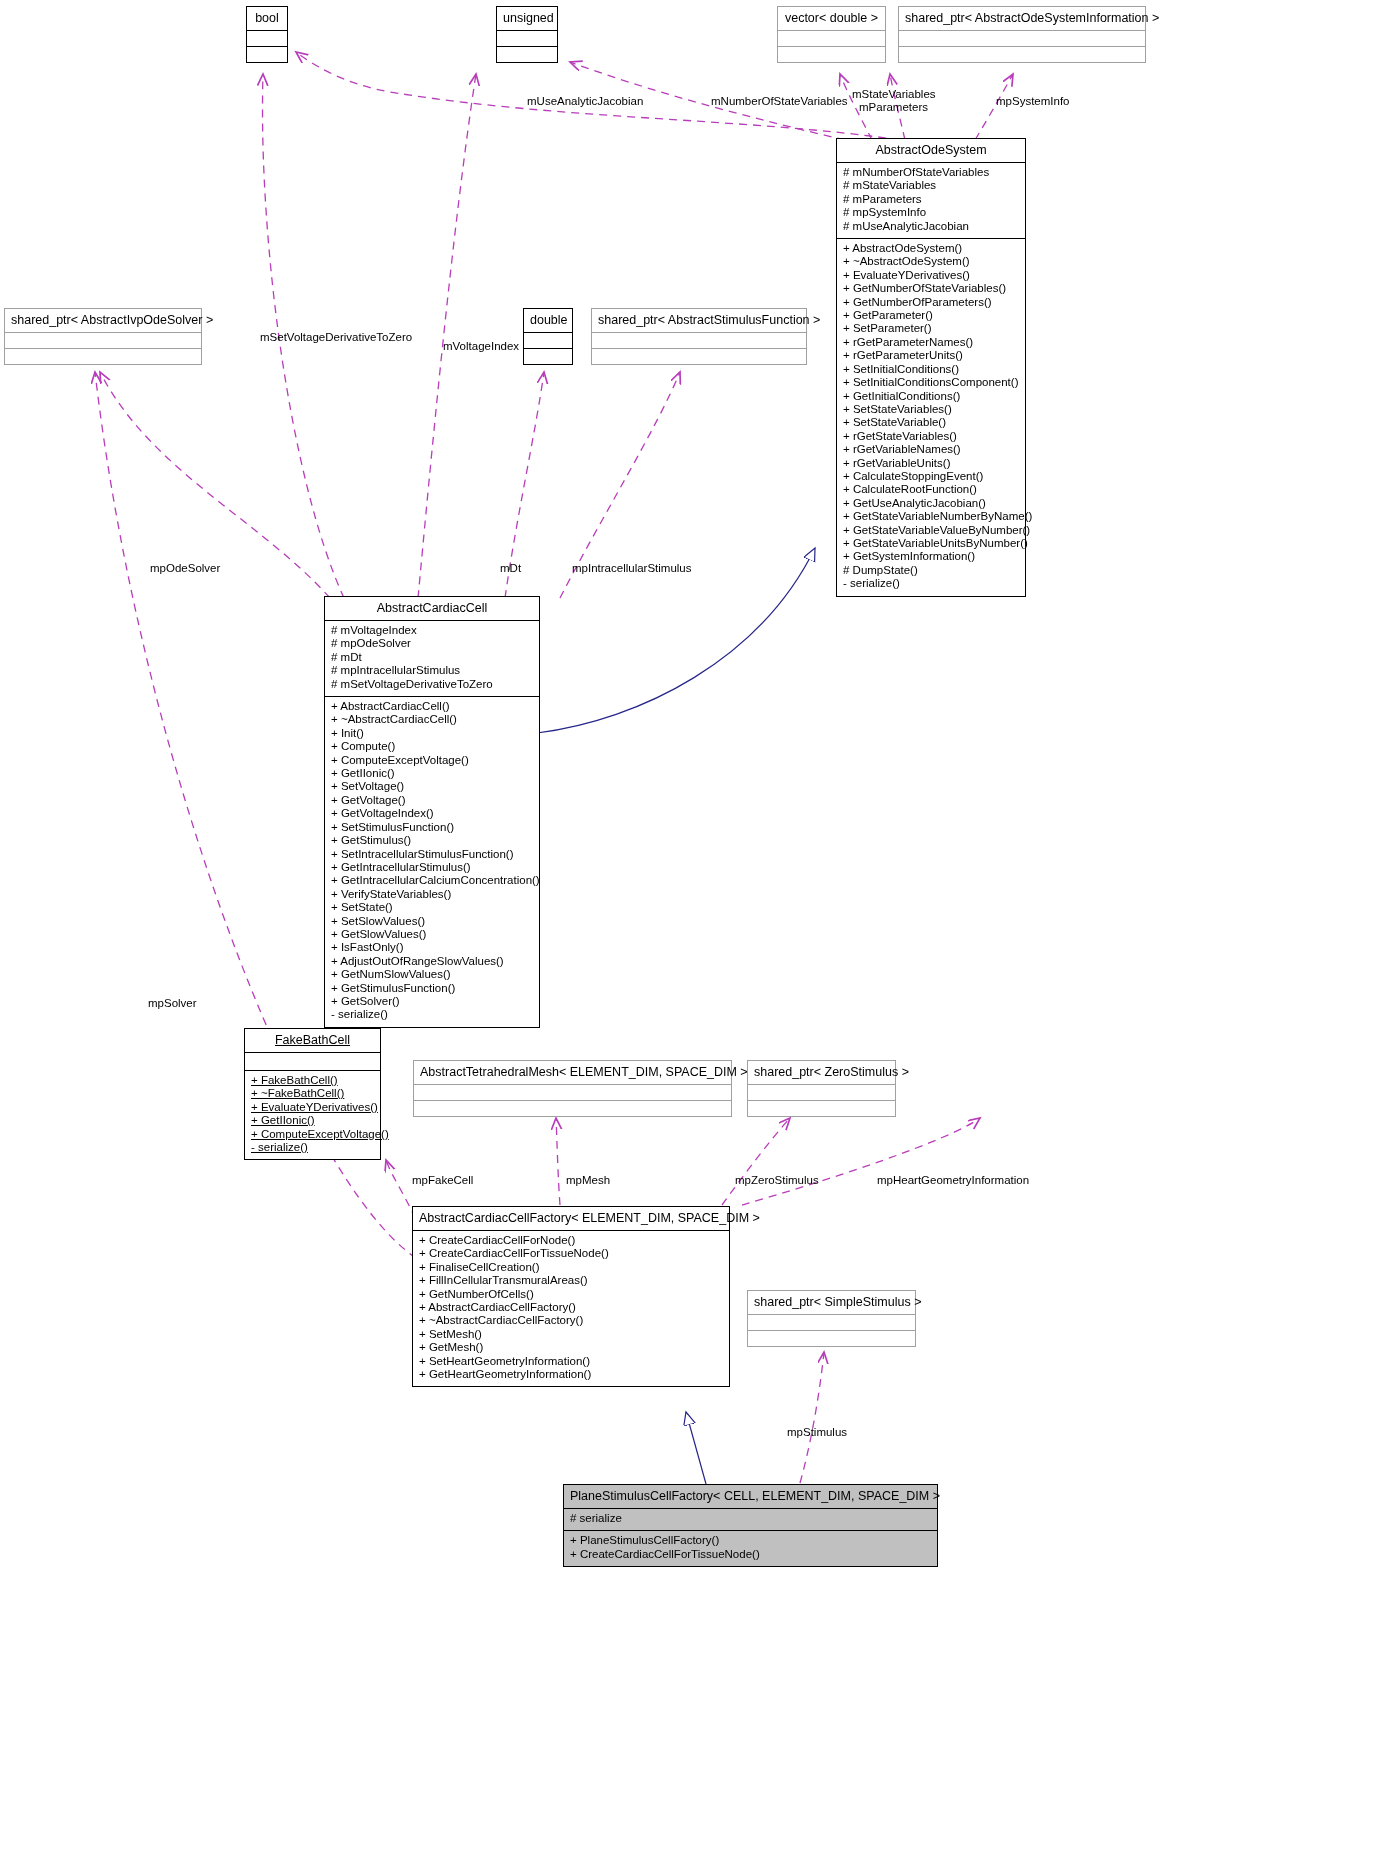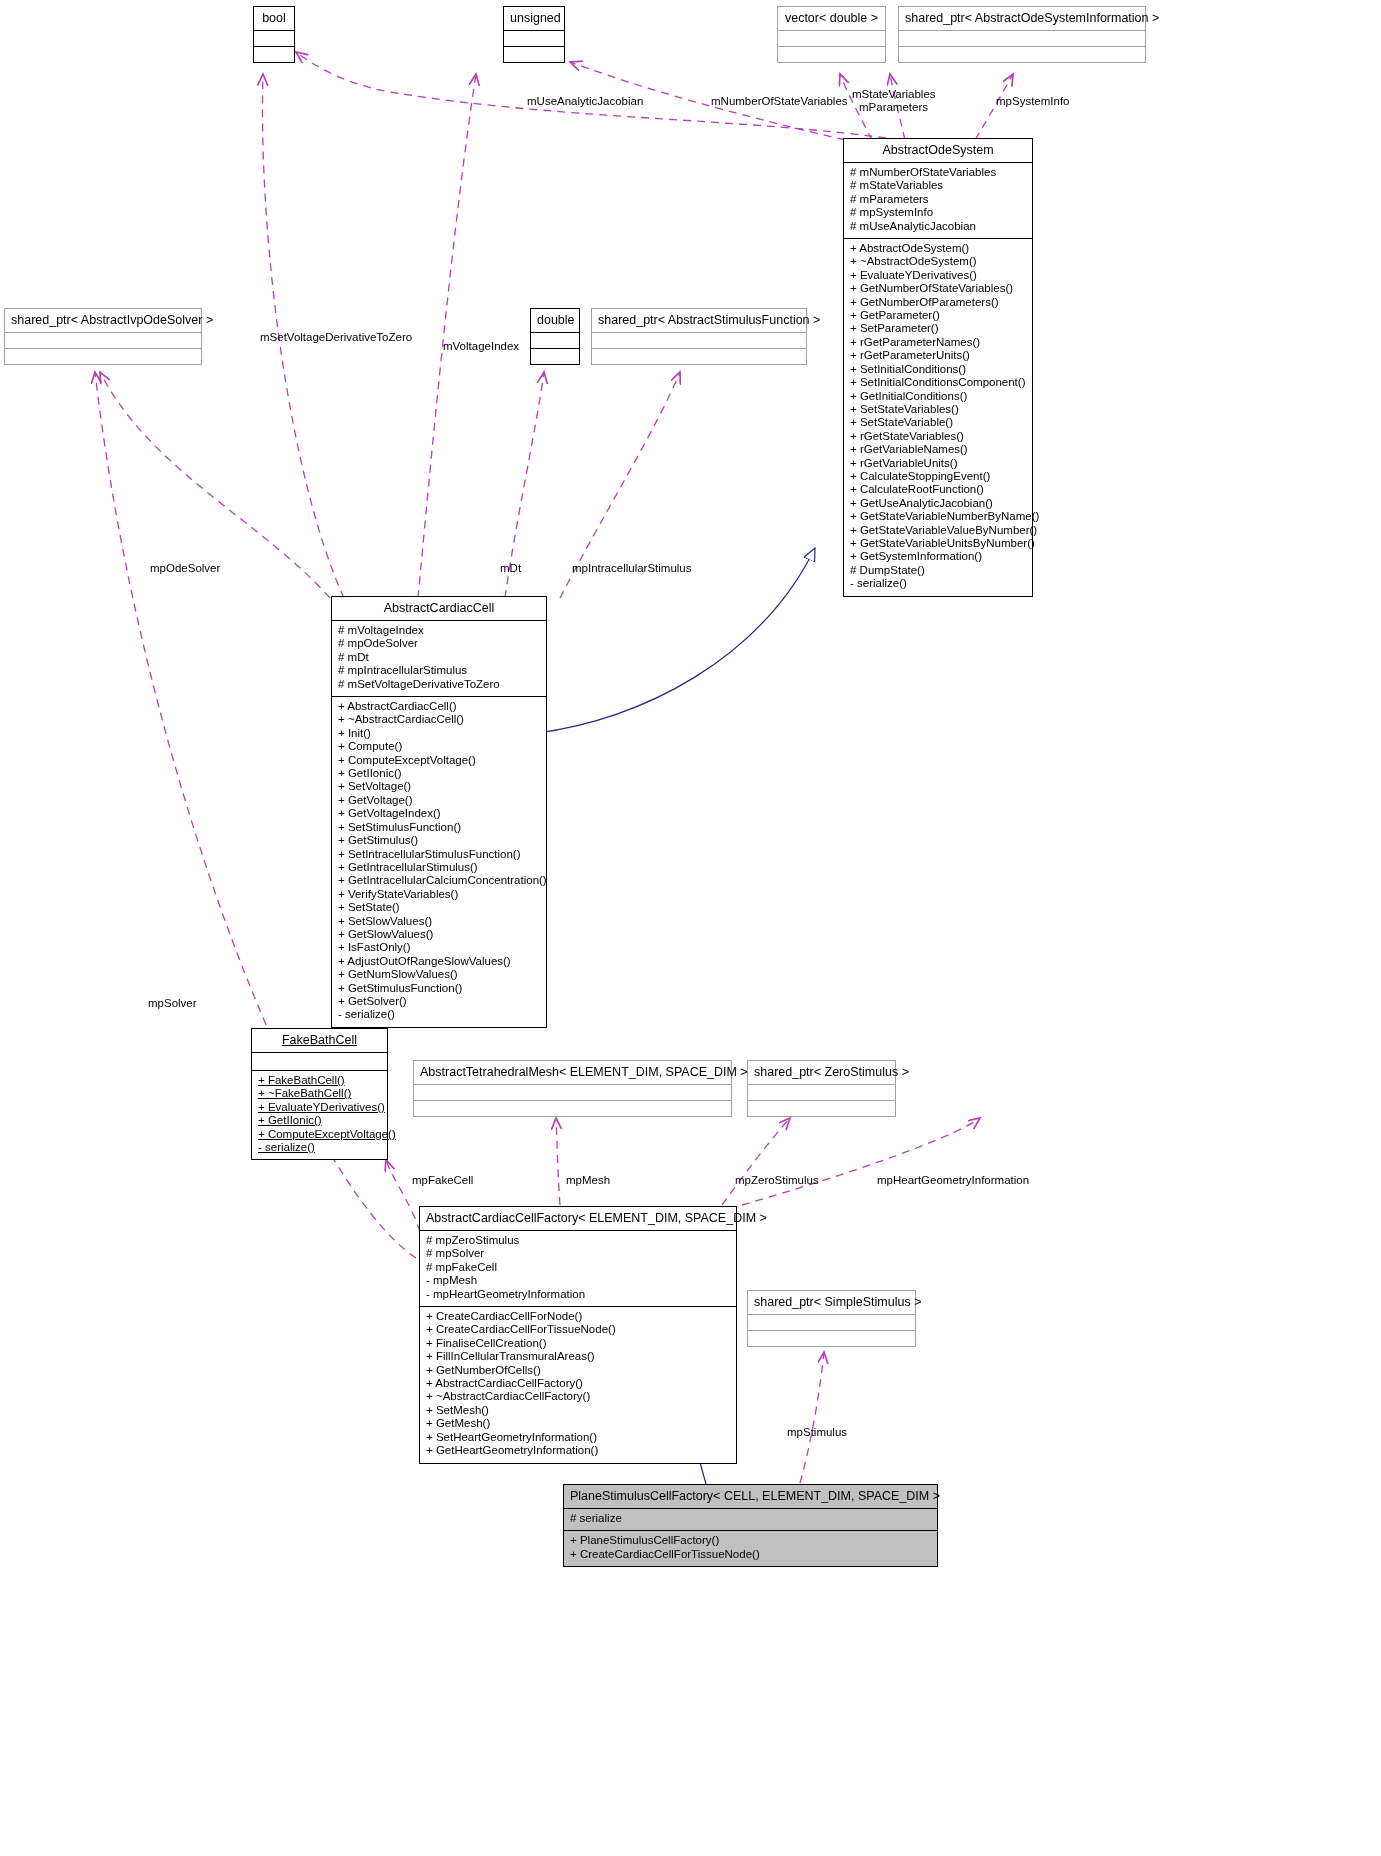--- a/index.html
+++ b/index.html
@@ -1,21 +1,21 @@
 <!DOCTYPE html>
 <html><head>
 <meta charset="utf-8">
 <style>
   html,body{margin:0;padding:0;background:#ffffff;}
   body{font-family:"Liberation Sans","DejaVu Sans",sans-serif;}
   #canvas{position:relative;width:1381px;height:1856px;overflow:hidden;background:#fff;}
   svg.edges{position:absolute;left:0;top:0;width:1381px;height:1856px;pointer-events:none;}
 
   .uml{position:absolute;box-sizing:border-box;background:#ffffff;}
-  .uml.solid{border:1px solid #000000;margin-left:7px;}
+  .uml.solid{border:1px solid #000000;}
   .uml.grey{border:1px solid #a0a0a0;}
   .uml.hl{background:#c0c0c0;border:1px solid #000000;}
 
   .uml .title{
     text-align:center;font-size:12.5px;color:#000;
     padding:4px 6px 5px 6px;line-height:14px;white-space:nowrap;
   }
   .uml.solid .title{border-bottom:1px solid #000;}
   .uml.grey .title{border-bottom:1px solid #a0a0a0;}
   .uml.hl .title{border-bottom:1px solid #000;background:#c0c0c0;}
@@ -233,27 +233,20 @@
 
 
   <div class="uml grey" style="left:747px;top:1290px;width:169px;">
     <div class="title">shared_ptr&lt; SimpleStimulus &gt;</div>
     <div class="sect empty"></div>
     <div class="sect empty last"></div>
   </div>
 
   <div class="uml solid" style="left:412px;top:1206px;width:318px;">
     <div class="title">AbstractCardiacCellFactory&lt; ELEMENT_DIM, SPACE_DIM &gt;</div>
-    <div class="sect">
-        <div class="row"># mpZeroStimulus</div>
-        <div class="row"># mpSolver</div>
-        <div class="row"># mpFakeCell</div>
-        <div class="row">- mpMesh</div>
-        <div class="row">- mpHeartGeometryInformation</div>
-      </div>
     <div class="sect last">
         <div class="row">+ CreateCardiacCellForNode()</div>
         <div class="row">+ CreateCardiacCellForTissueNode()</div>
         <div class="row">+ FinaliseCellCreation()</div>
         <div class="row">+ FillInCellularTransmuralAreas()</div>
         <div class="row">+ GetNumberOfCells()</div>
         <div class="row">+ AbstractCardiacCellFactory()</div>
         <div class="row">+ ~AbstractCardiacCellFactory()</div>
         <div class="row">+ SetMesh()</div>
         <div class="row">+ GetMesh()</div>

